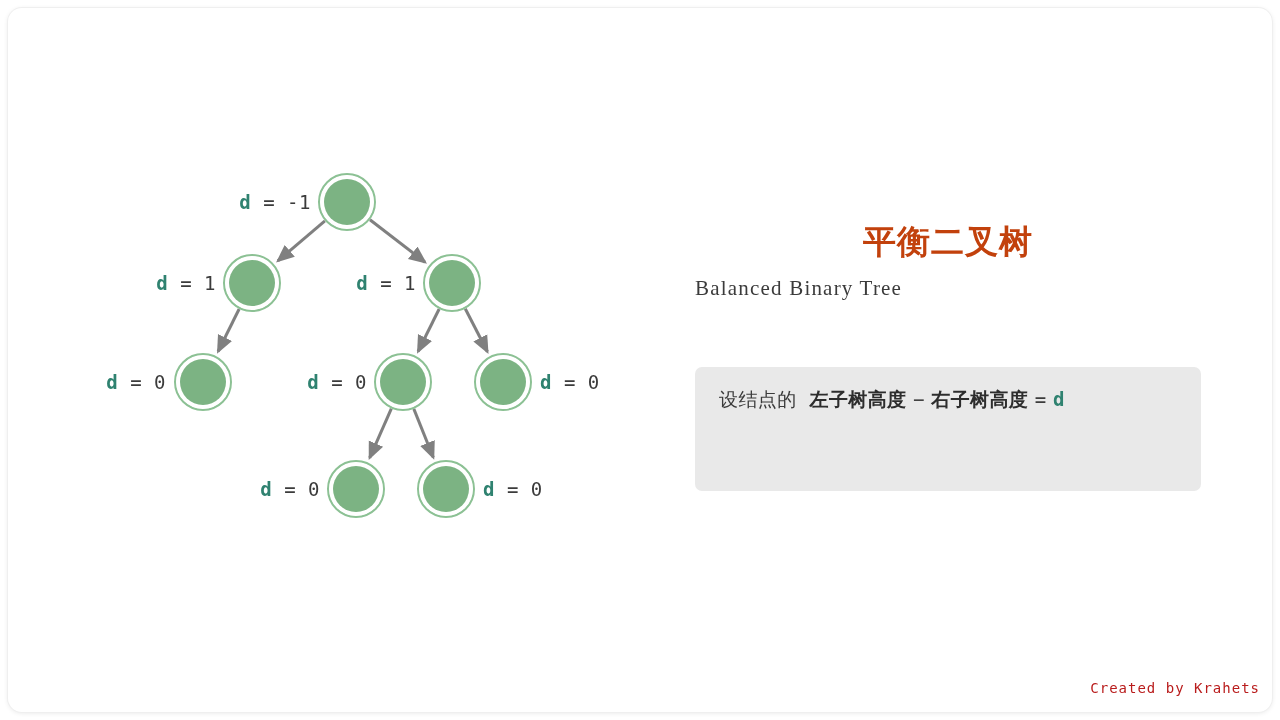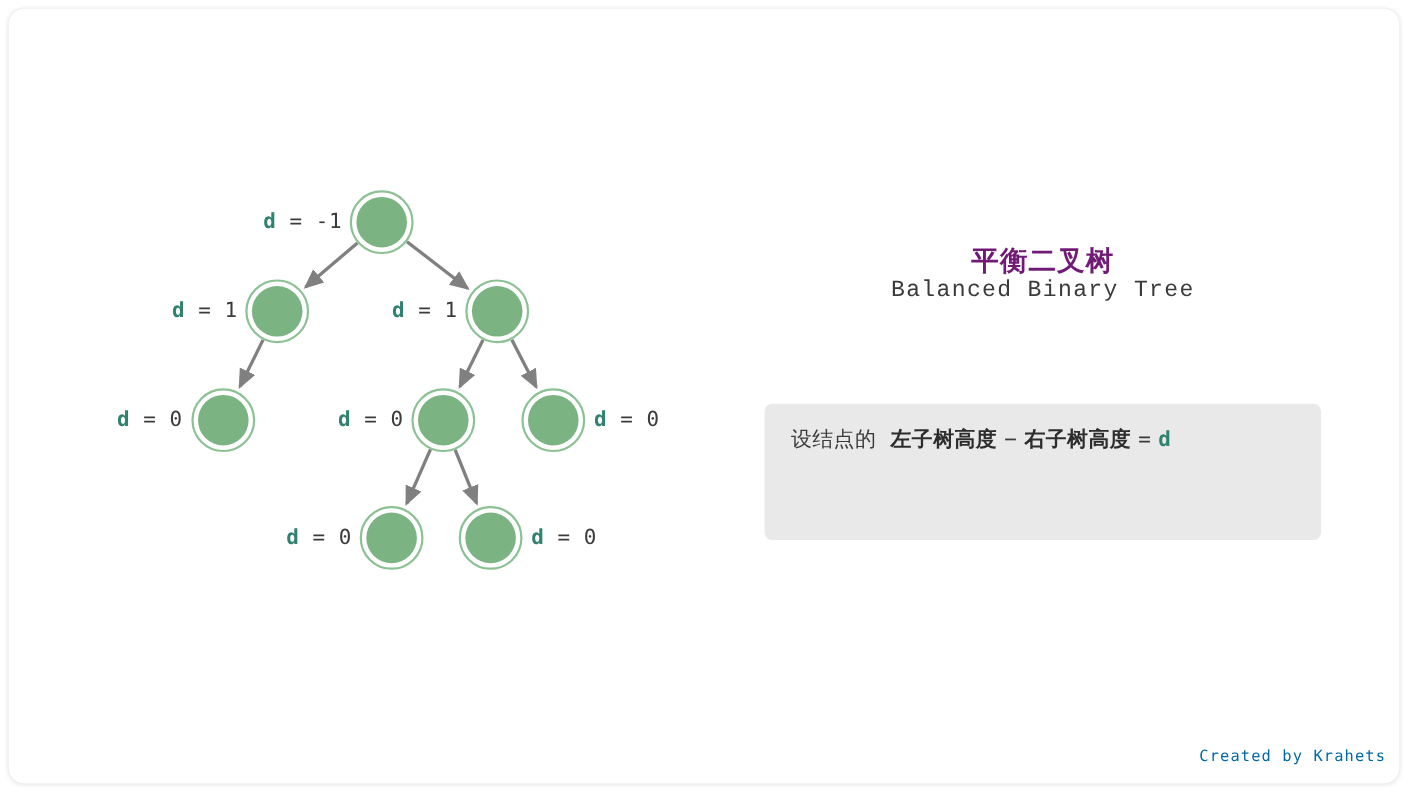--- a/index.html
+++ b/index.html
@@ -67,31 +67,32 @@
   #panel {
     position: absolute;
     left: 695px;
     top: 222px;
     width: 506px;
   }
   #panel-title {
     text-align: center;
     font-family: "DejaVu Sans", sans-serif;
     font-weight: bold;
-    font-size: 25px;
-    color: #701a75;
+    font-size: 33px;
+    color: #c2410c;
     letter-spacing: 1px;
     line-height: 1.2;
   }
   #panel-subtitle {
-    text-align: center;
-    font-family: Liberation Mono, monospace;
+    text-align: left;
+    font-family: Liberation Serif, serif;
     font-size: 21px;
     color: #3b3b3b;
     letter-spacing: 1.2px;
+    margin-top: 14px;
     line-height: 1.2;
   }
 
   #formula-box {
     position: absolute;
     left: 695px;
     top: 367px;
     width: 506px;
     height: 124px;
     box-sizing: border-box;
@@ -124,21 +125,21 @@
     font-family: "DejaVu Sans Mono", monospace;
     font-weight: normal;
   }
 
   #credit {
     position: absolute;
     right: 20px;
     bottom: 24px;
     font-family: "DejaVu Sans Mono", monospace;
     font-size: 14px;
-    color: #0369a1;
+    color: #b91c1c;
     letter-spacing: 1px;
   }
 </style>
 </head>
 <body>
 
 <div id="canvas">
 
   <div id="page-frame"></div>
 

